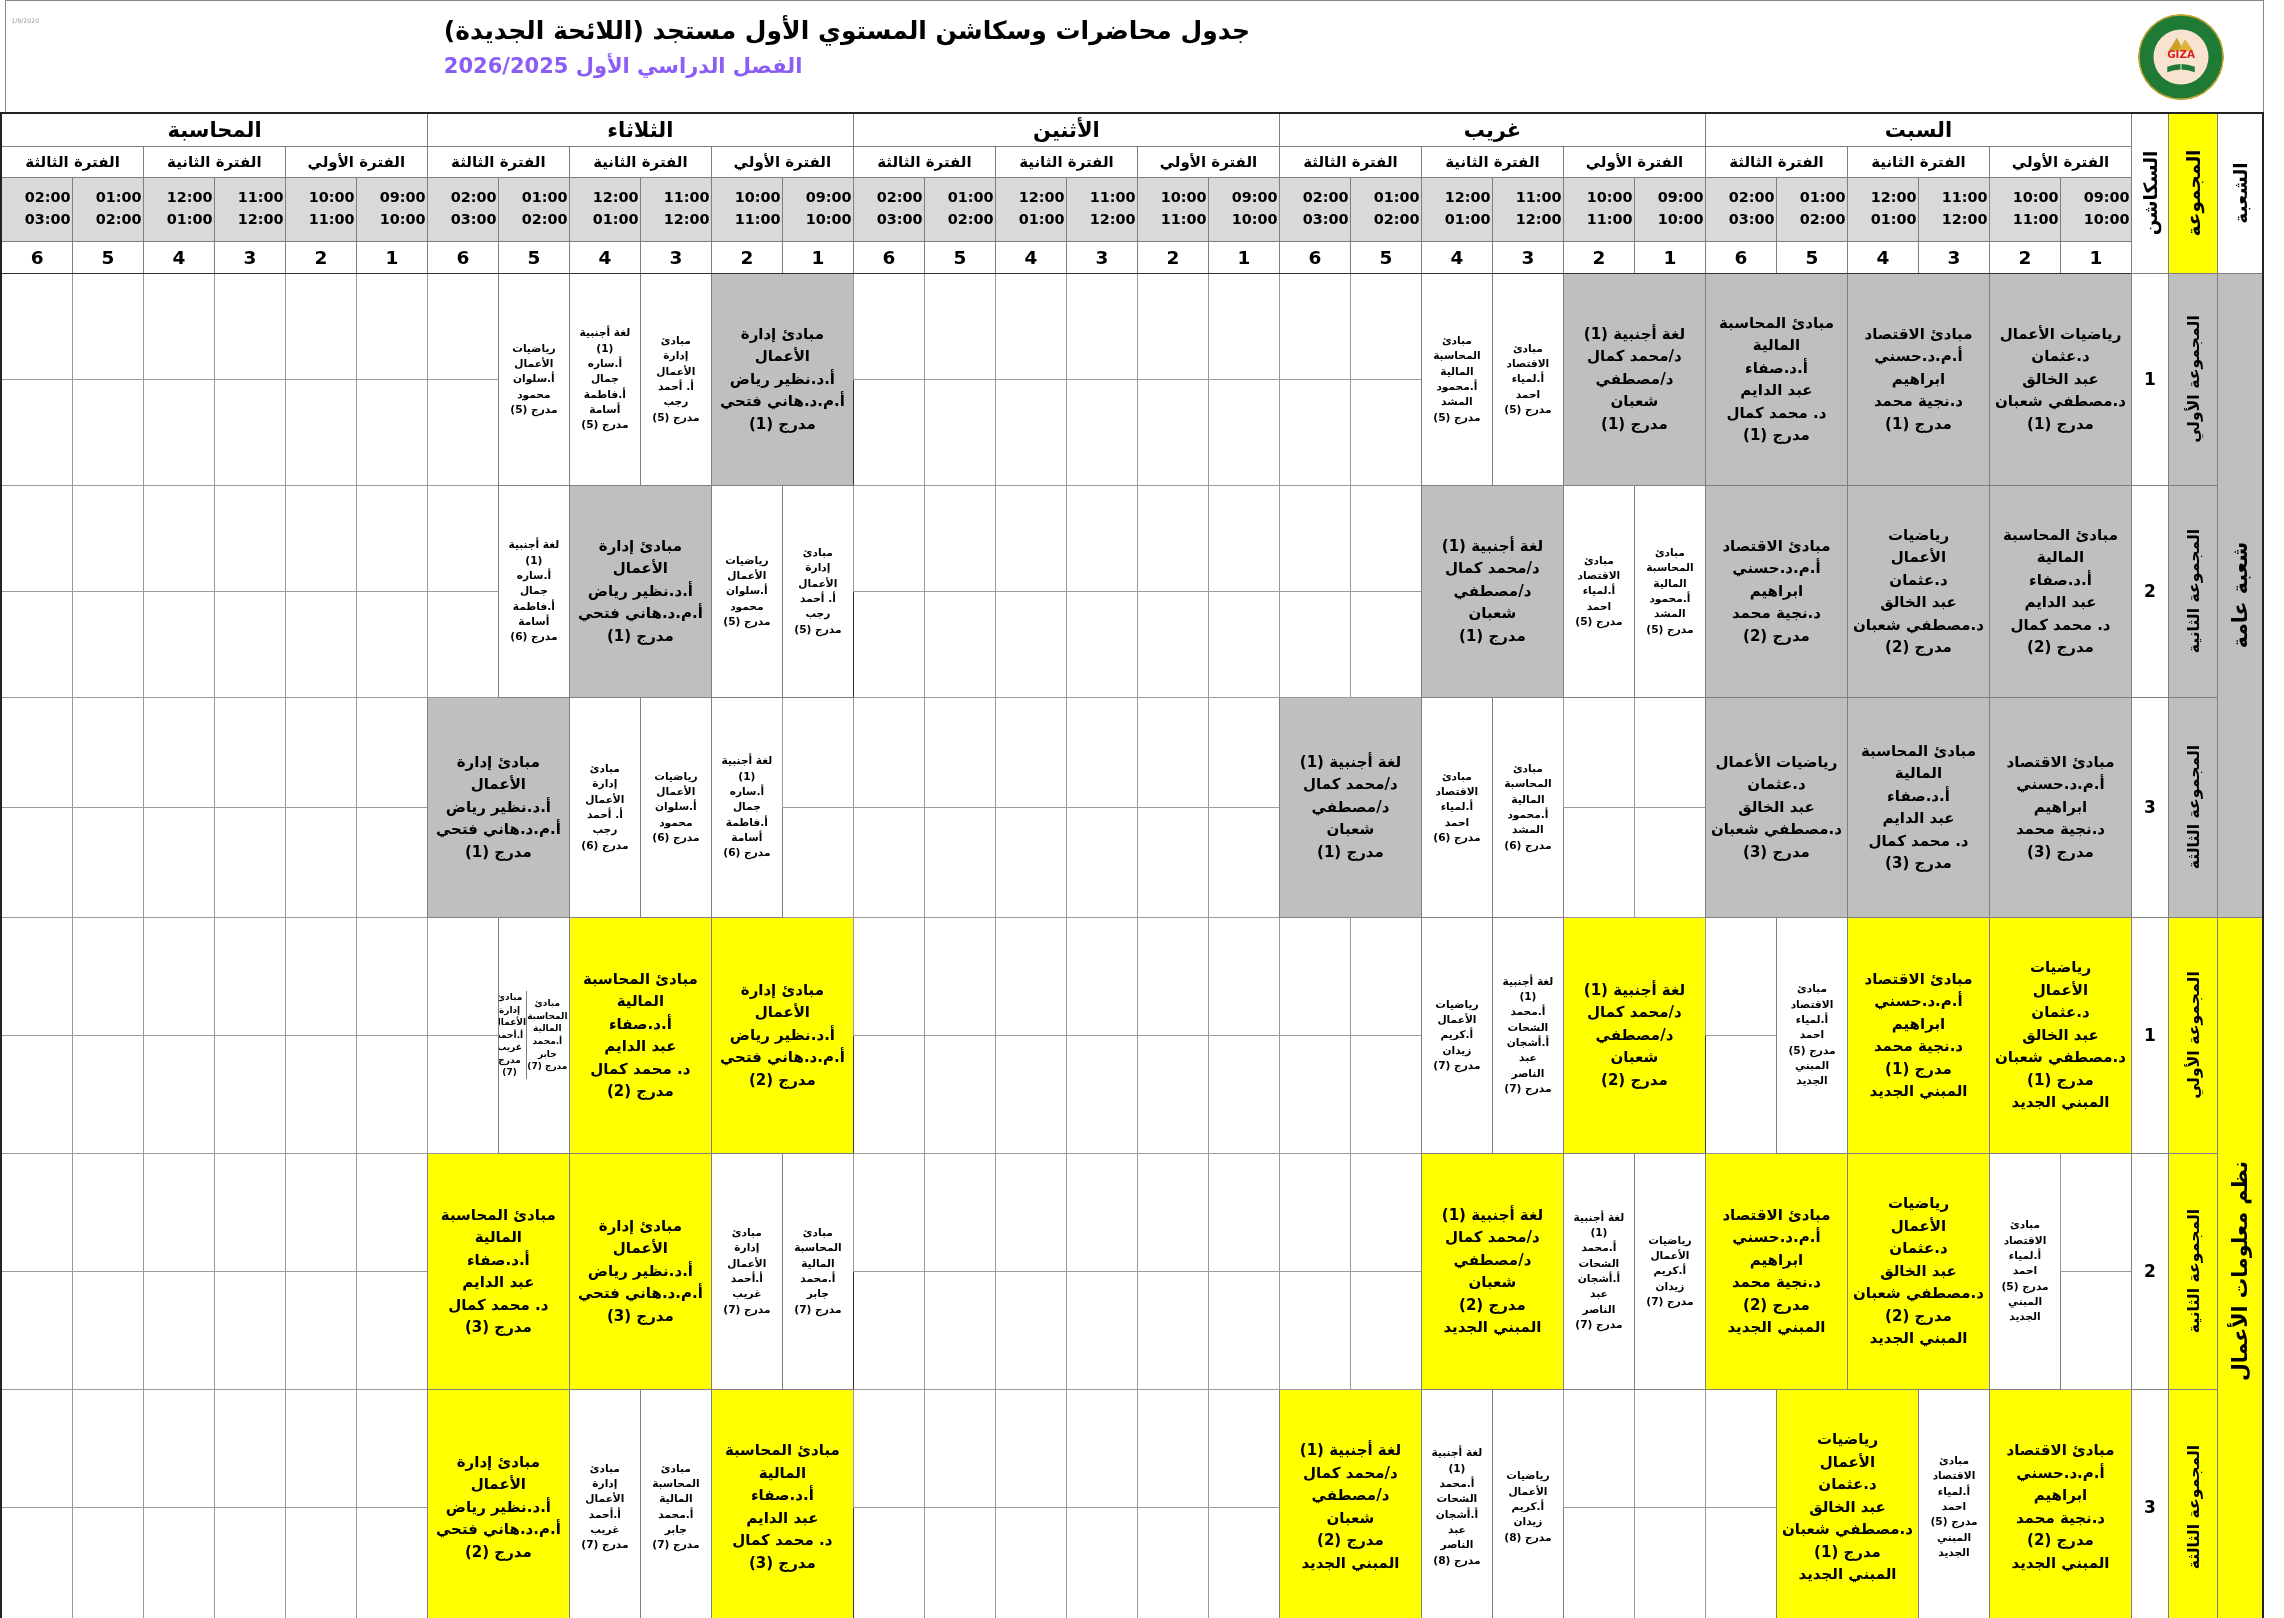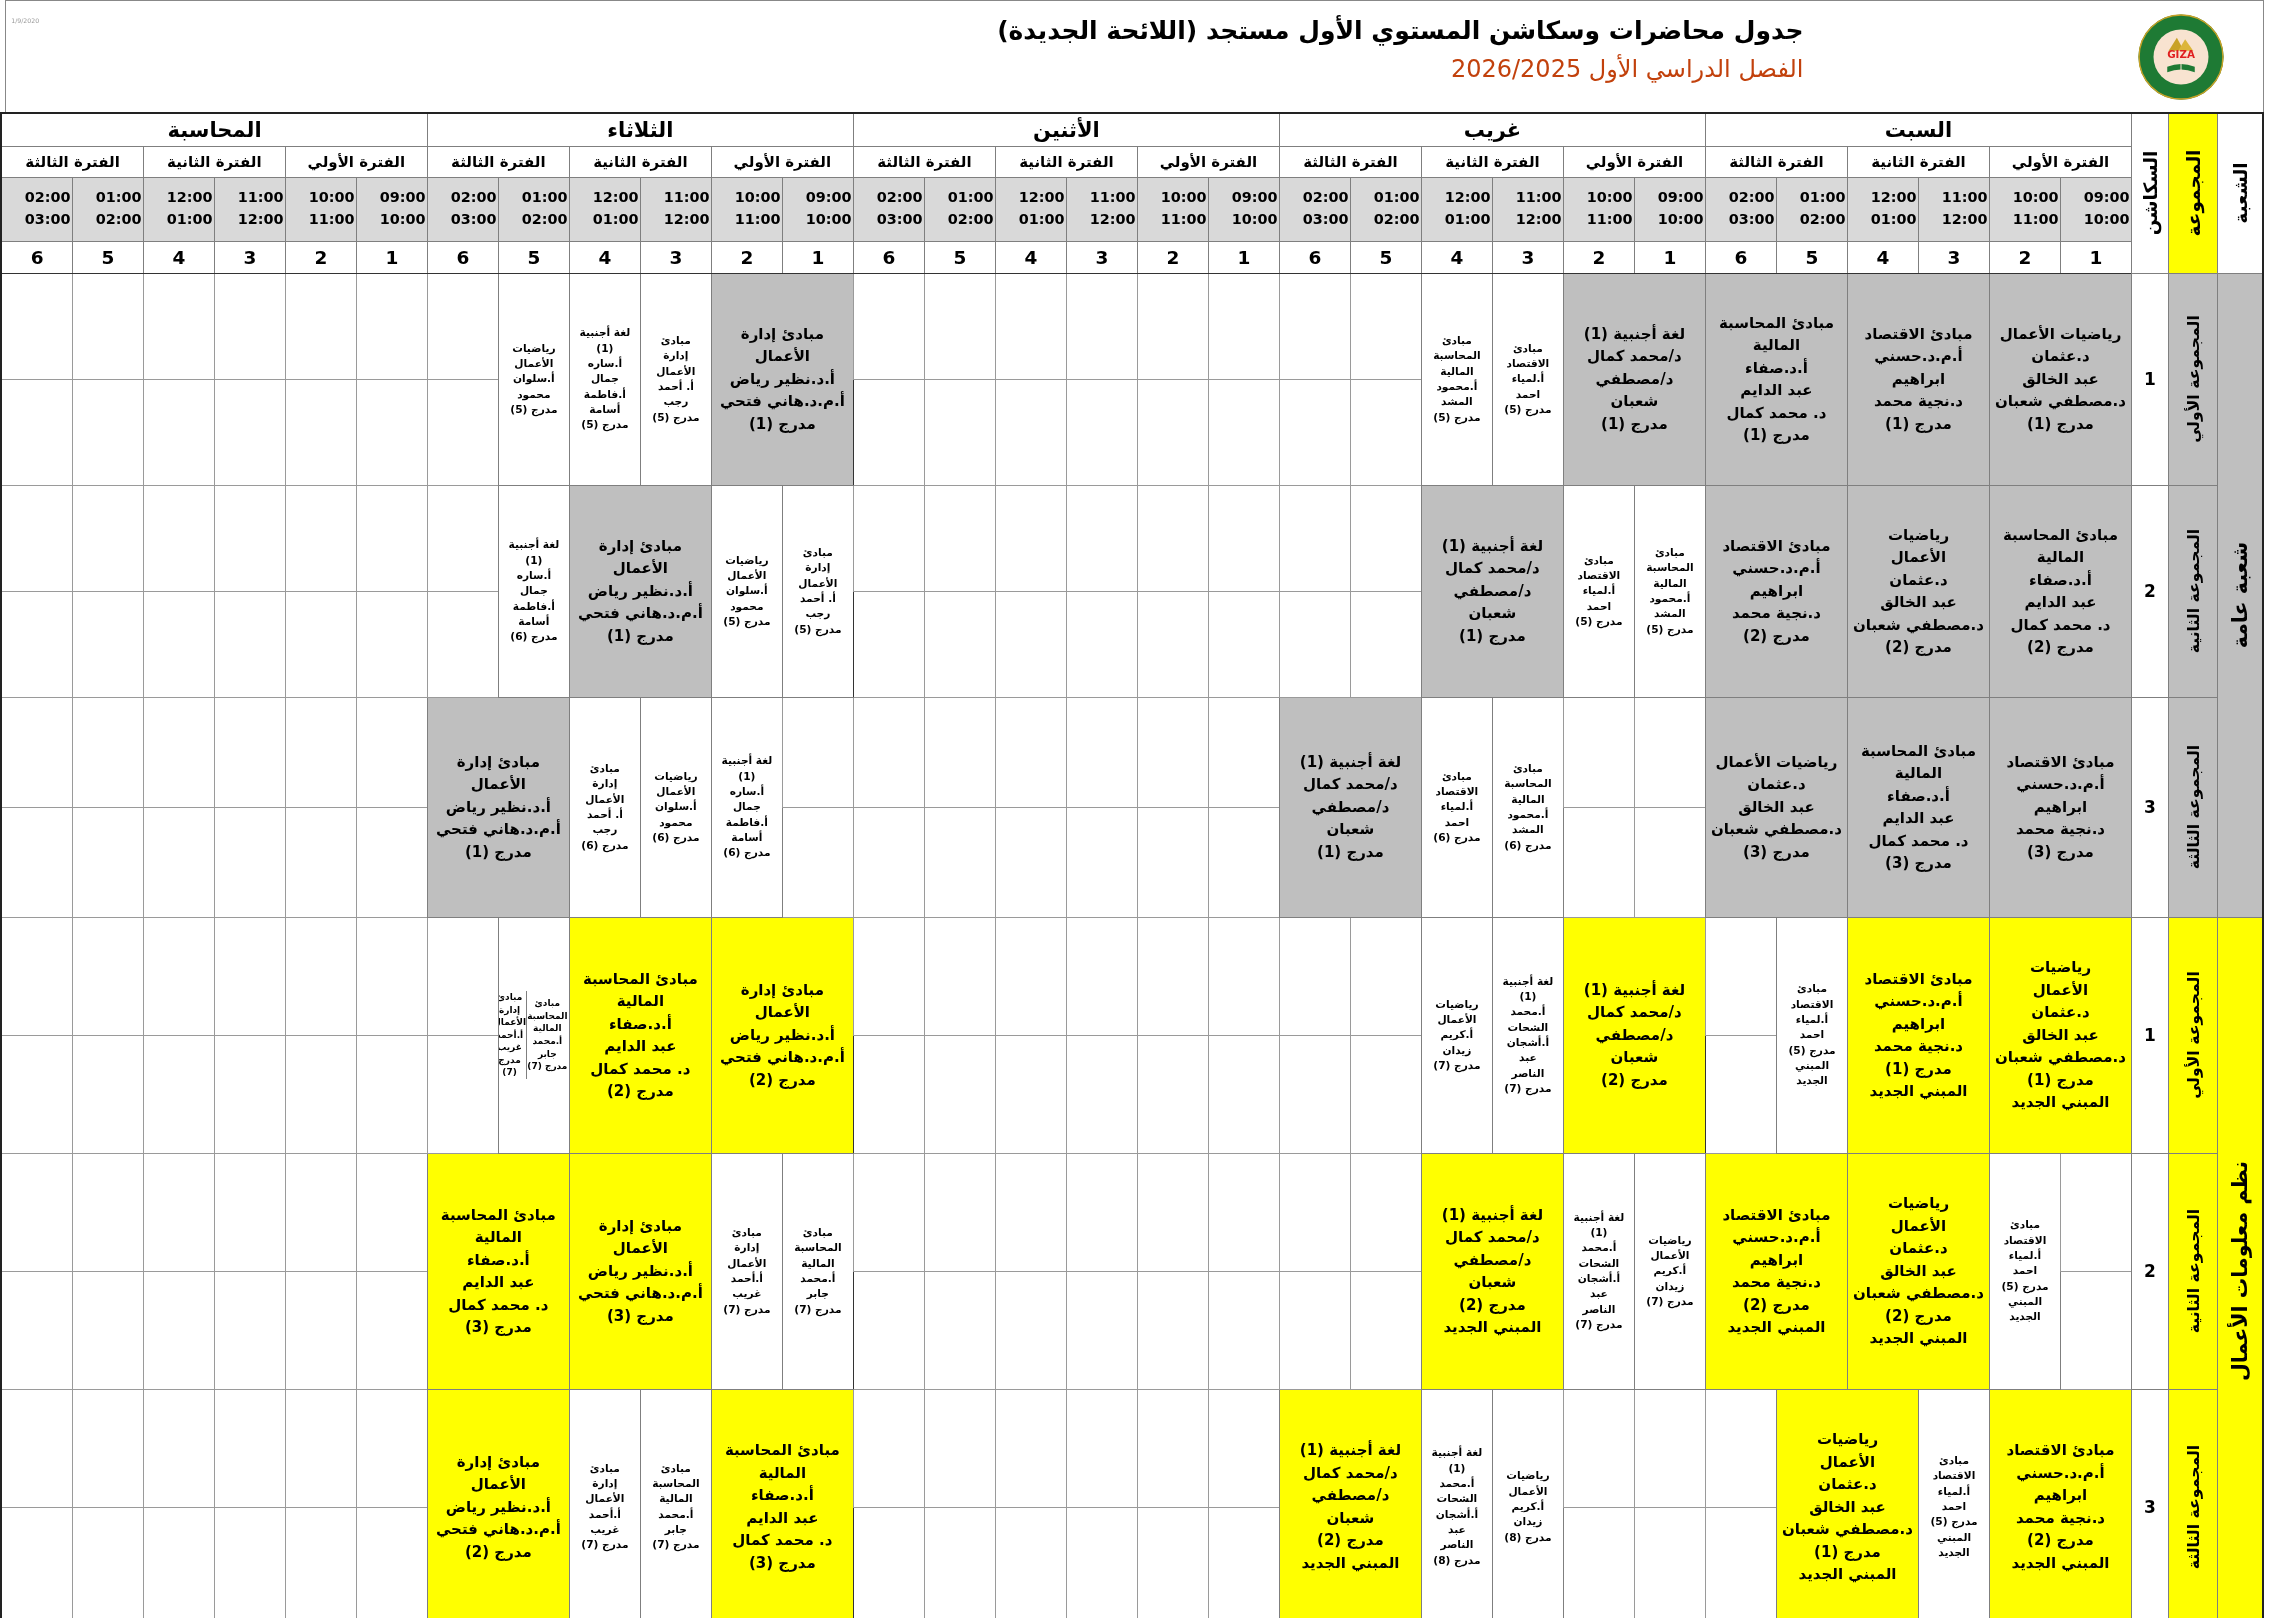--- a/index.html
+++ b/index.html
@@ -1,22 +1,22 @@
 <!DOCTYPE html>
 <html lang="ar" dir="rtl" style="font-size:11px"><head>
 <meta charset="utf-8">
 <style>
   html,body{margin:0;padding:0;background:#fff;}
   body{width:2284px;height:1619px;position:relative;overflow:hidden;
        font-family:"DejaVu Sans",sans-serif;-webkit-font-smoothing:antialiased;}
   .band{position:absolute;top:0;right:20.5px;left:4.8px;height:112px;border:0.7px solid #888;border-bottom:none;background:#fff;}
   .corner-note{position:absolute;top:16.4px;left:5.5px;font-size:6.2px;color:#999;direction:ltr;}
-  .titles{position:absolute;top:9.6px;right:459px;left:438px;text-align:right;}
+  .titles{position:absolute;top:9.6px;right:459px;left:438px;text-align:left;}
   .title1{font-size:25px;font-weight:bold;color:#000;line-height:1.6;}
-  .title2{font-size:24px;font-weight:normal;color:#c2410c;line-height:1.5;}
+  .title2{font-size:21px;font-weight:bold;color:#8b5cf6;line-height:1.5;}
   .ministry-wrap{position:absolute;top:1.4px;left:41px;width:287px;text-align:center;}
   .ministry-text{font-size:17px;font-weight:bold;margin-top:1.4px;font-family:"DejaVu Serif",serif;}
   .inst-wrap{position:absolute;top:13.7px;right:137px;width:438px;text-align:center;}
   .inst-text{font-size:31px;font-weight:bold;font-family:"DejaVu Serif",serif;white-space:nowrap;}
   .gizalogo{position:absolute;top:12.3px;right:38px;}
   
   table{position:absolute;top:112px;right:20.5px;border-collapse:collapse;table-layout:fixed;
         width:2259px;direction:rtl;}
   th,td{border:0.7px solid #7f7f7f;padding:0 1.4px;text-align:center;vertical-align:middle;
         font-weight:bold;color:#000;overflow:hidden;}

